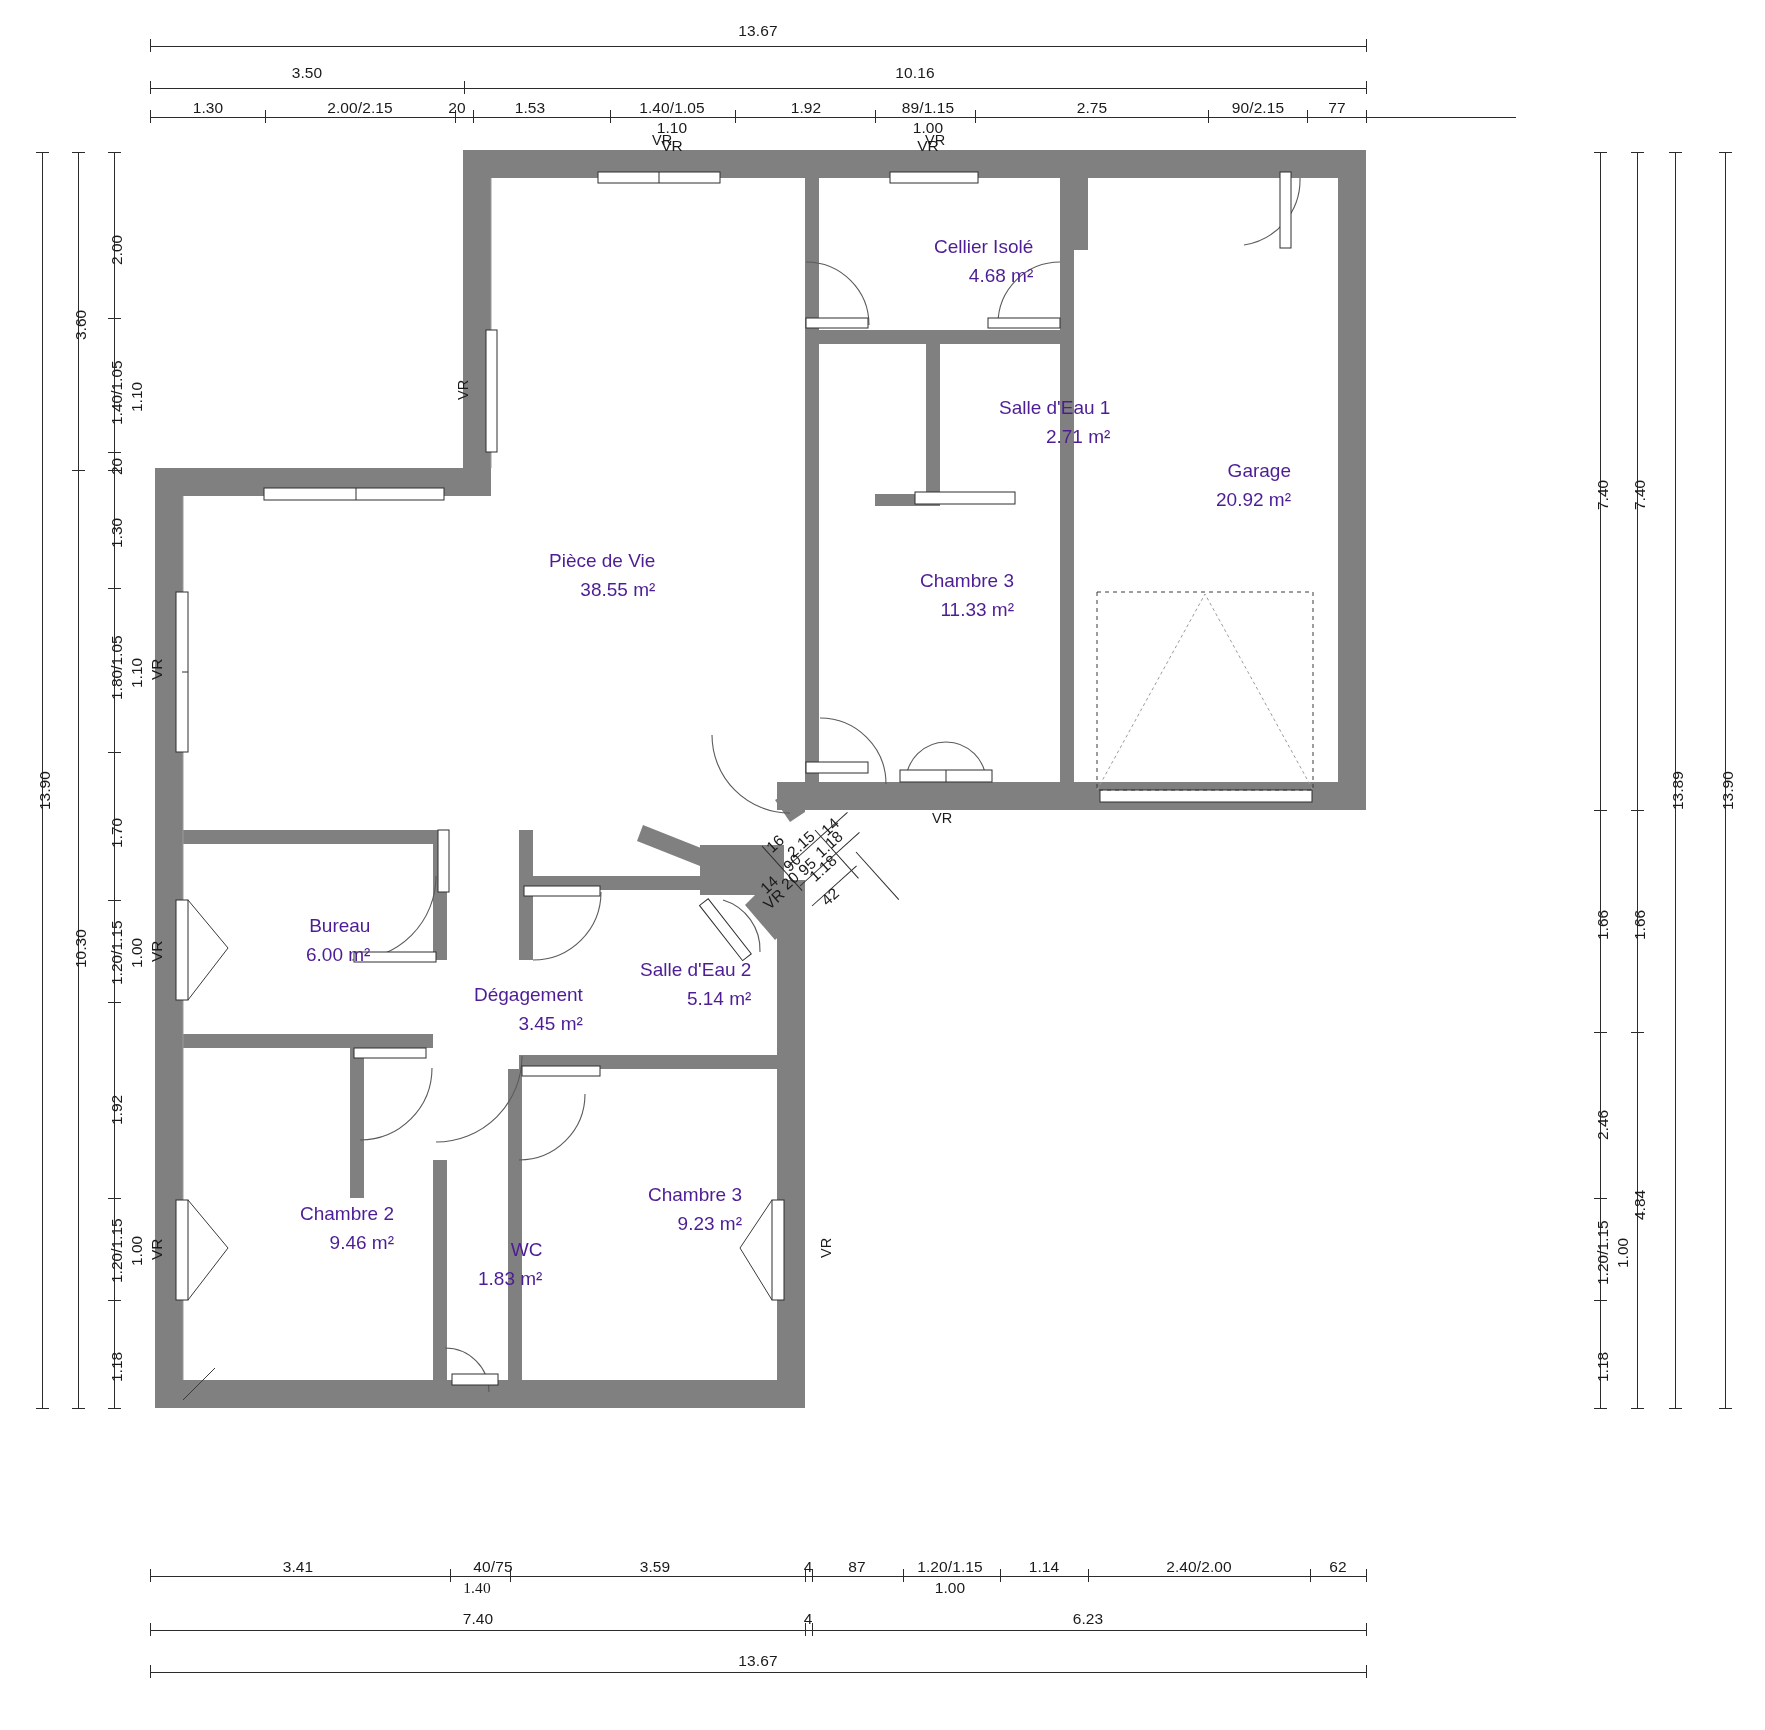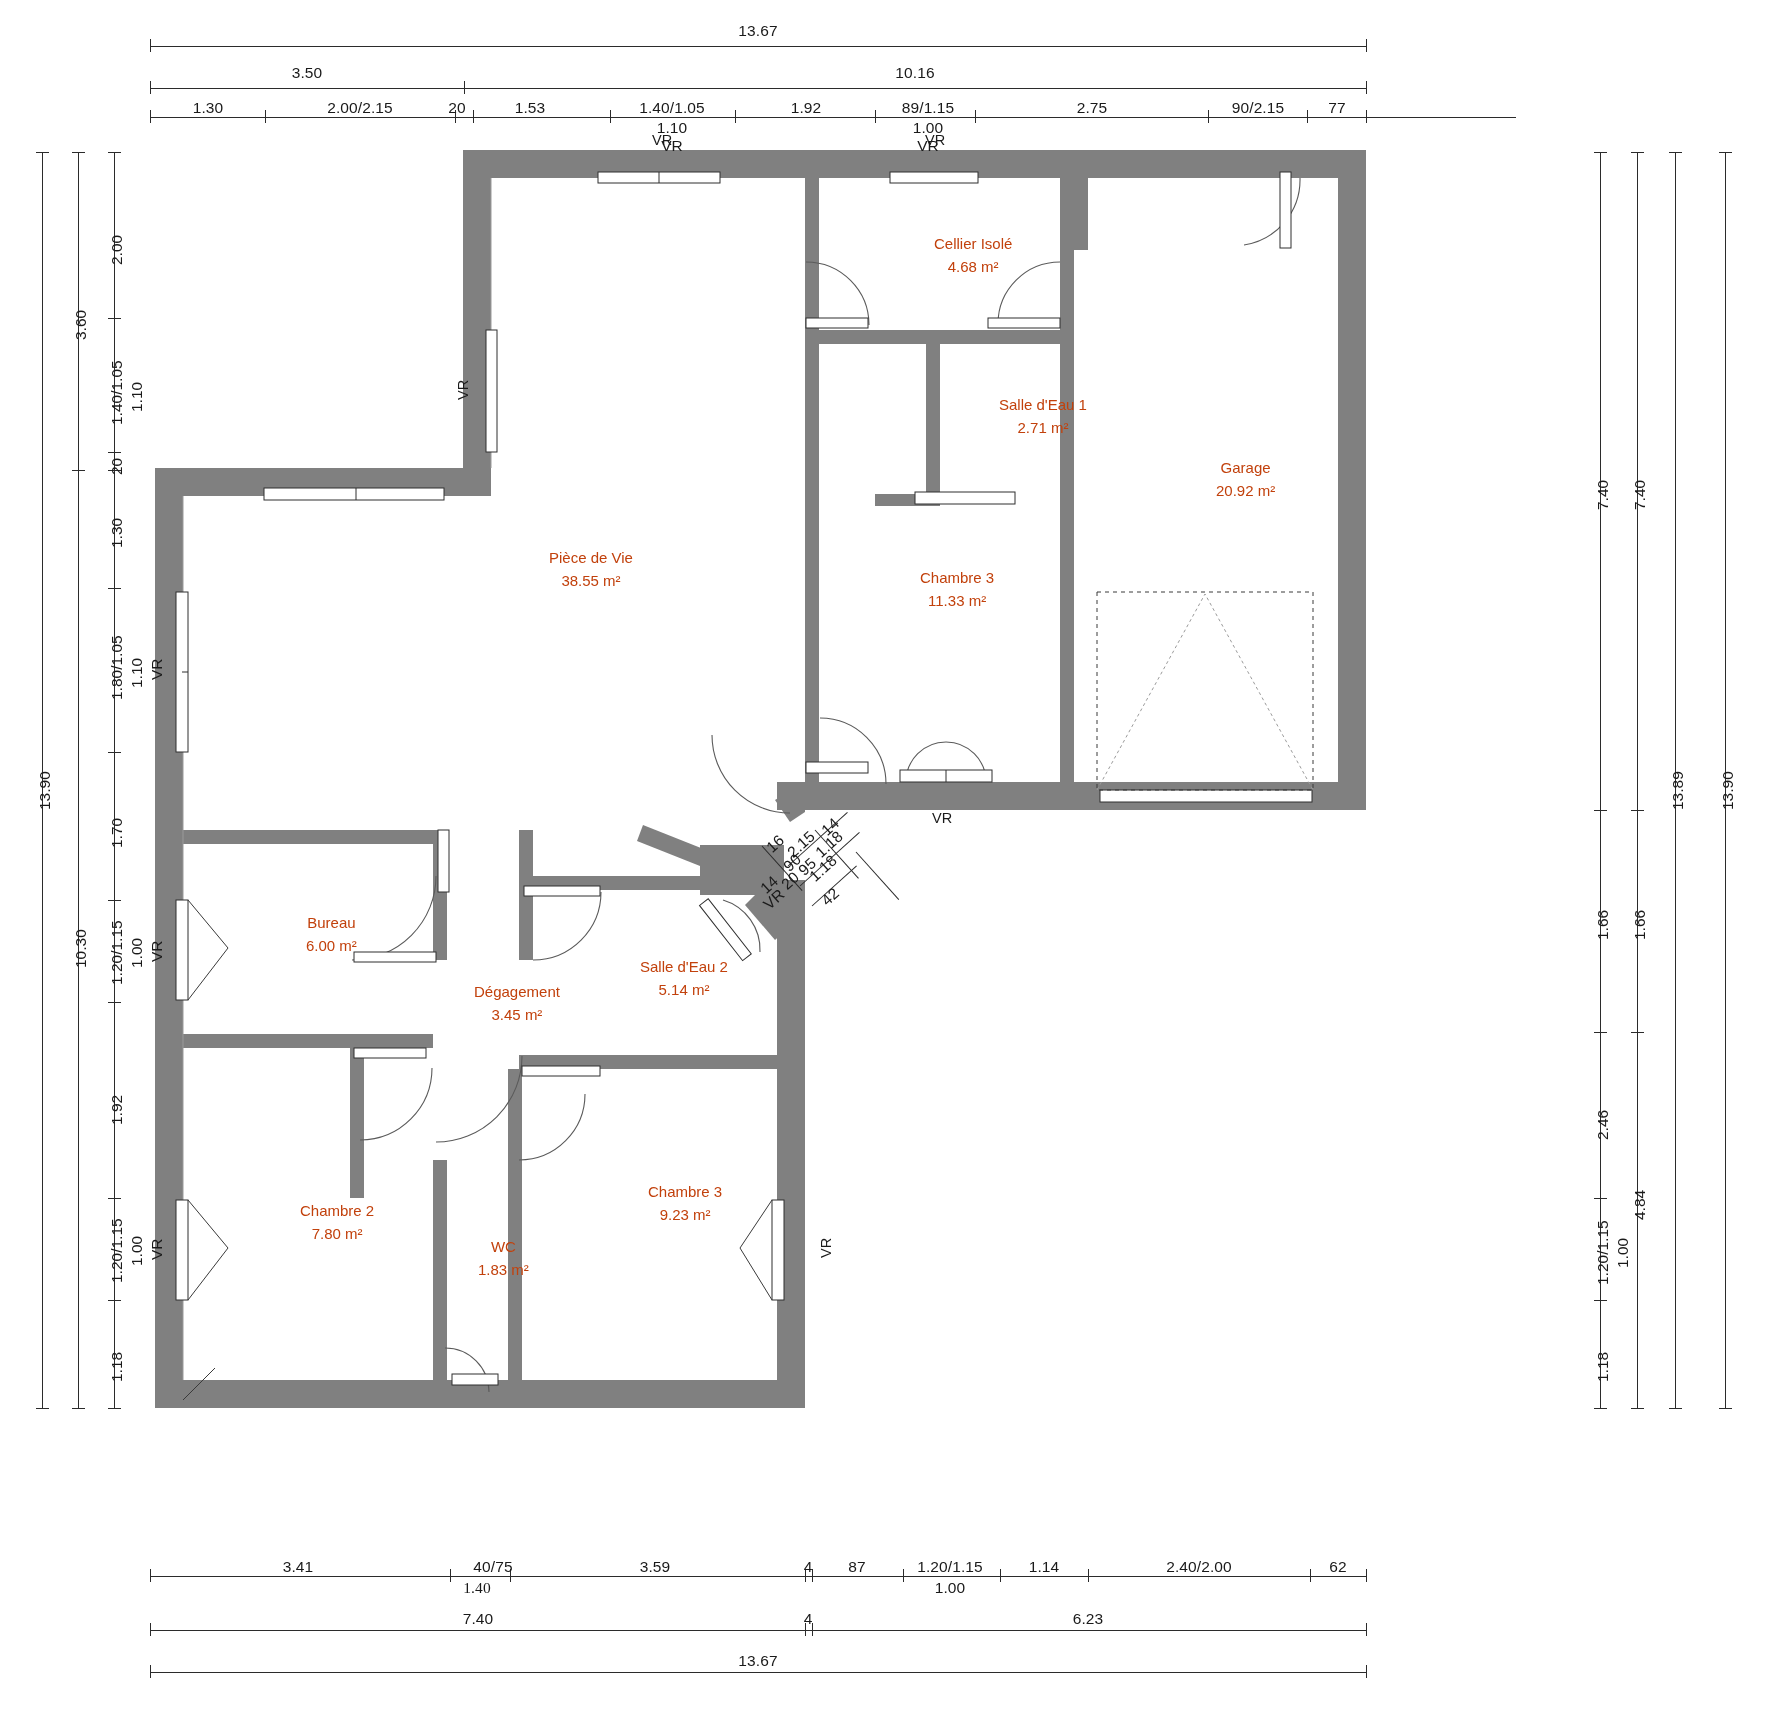--- a/index.html
+++ b/index.html
@@ -3,21 +3,21 @@
 <meta charset="utf-8">
 <style>
   html,body{margin:0;padding:0;background:#ffffff;}
   body{font-family:"Liberation Sans",sans-serif;color:#1a1a1a;}
   #stage{position:relative;width:1765px;height:1730px;overflow:hidden;background:#fff;}
 
   
   .wall{position:absolute;background:#808080;}
 
   
-  .room-label{position:absolute;text-align:center;font-size:15px;line-height:1.55;color:#c2410c;white-space:nowrap;}
+  .room-label{position:absolute;text-align:right;font-size:19px;line-height:1.55;color:#4c1d95;white-space:nowrap;}
   .room-label .nm{display:block;}
   .room-label .ar{display:block;}
 
   
   .dim-h{position:absolute;height:1px;background:#2b2b2b;}
   .dim-v{position:absolute;width:1px;background:#2b2b2b;}
   .tick-v{position:absolute;width:1px;height:13px;background:#2b2b2b;}
   .tick-h{position:absolute;height:1px;width:13px;background:#2b2b2b;}
 
   .dim-txt{position:absolute;font-size:15.5px;color:#1a1a1a;white-space:nowrap;letter-spacing:.1px;}
@@ -185,21 +185,21 @@
   <div class="room-label" style="left:474px;top:980px;">
     <span class="nm">Dégagement</span>
     <span class="ar">3.45 m²</span>
   </div>
   <div class="room-label" style="left:640px;top:955px;">
     <span class="nm">Salle d'Eau 2</span>
     <span class="ar">5.14 m²</span>
   </div>
   <div class="room-label" style="left:300px;top:1199px;">
     <span class="nm">Chambre 2</span>
-    <span class="ar">7.80 m²</span>
+    <span class="ar">9.46 m²</span>
   </div>
   <div class="room-label" style="left:648px;top:1180px;">
     <span class="nm">Chambre 3</span>
     <span class="ar">9.23 m²</span>
   </div>
   <div class="room-label" style="left:478px;top:1235px;">
     <span class="nm">WC</span>
     <span class="ar">1.83 m²</span>
   </div>
 

